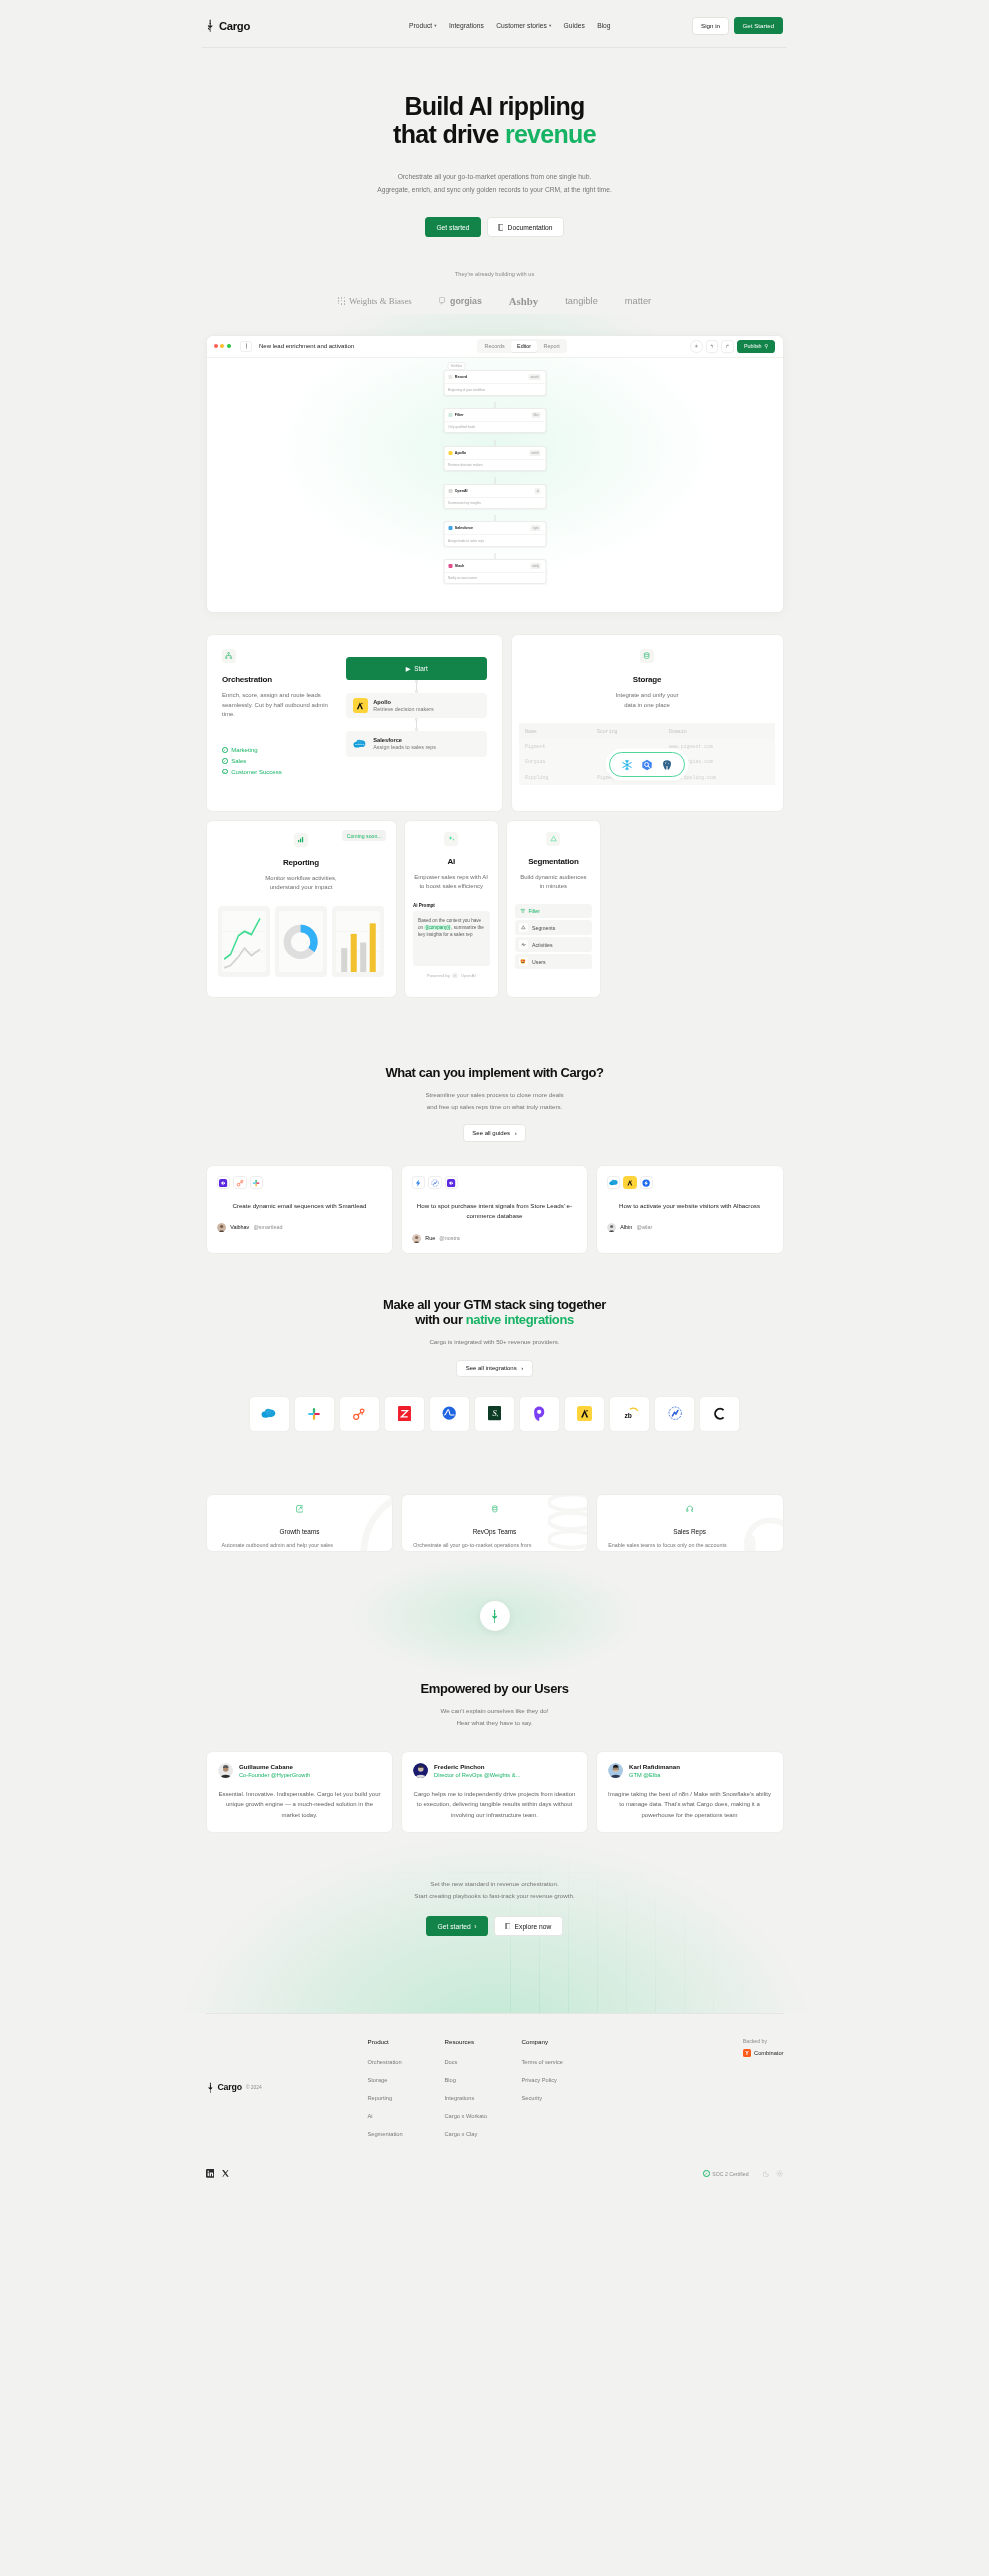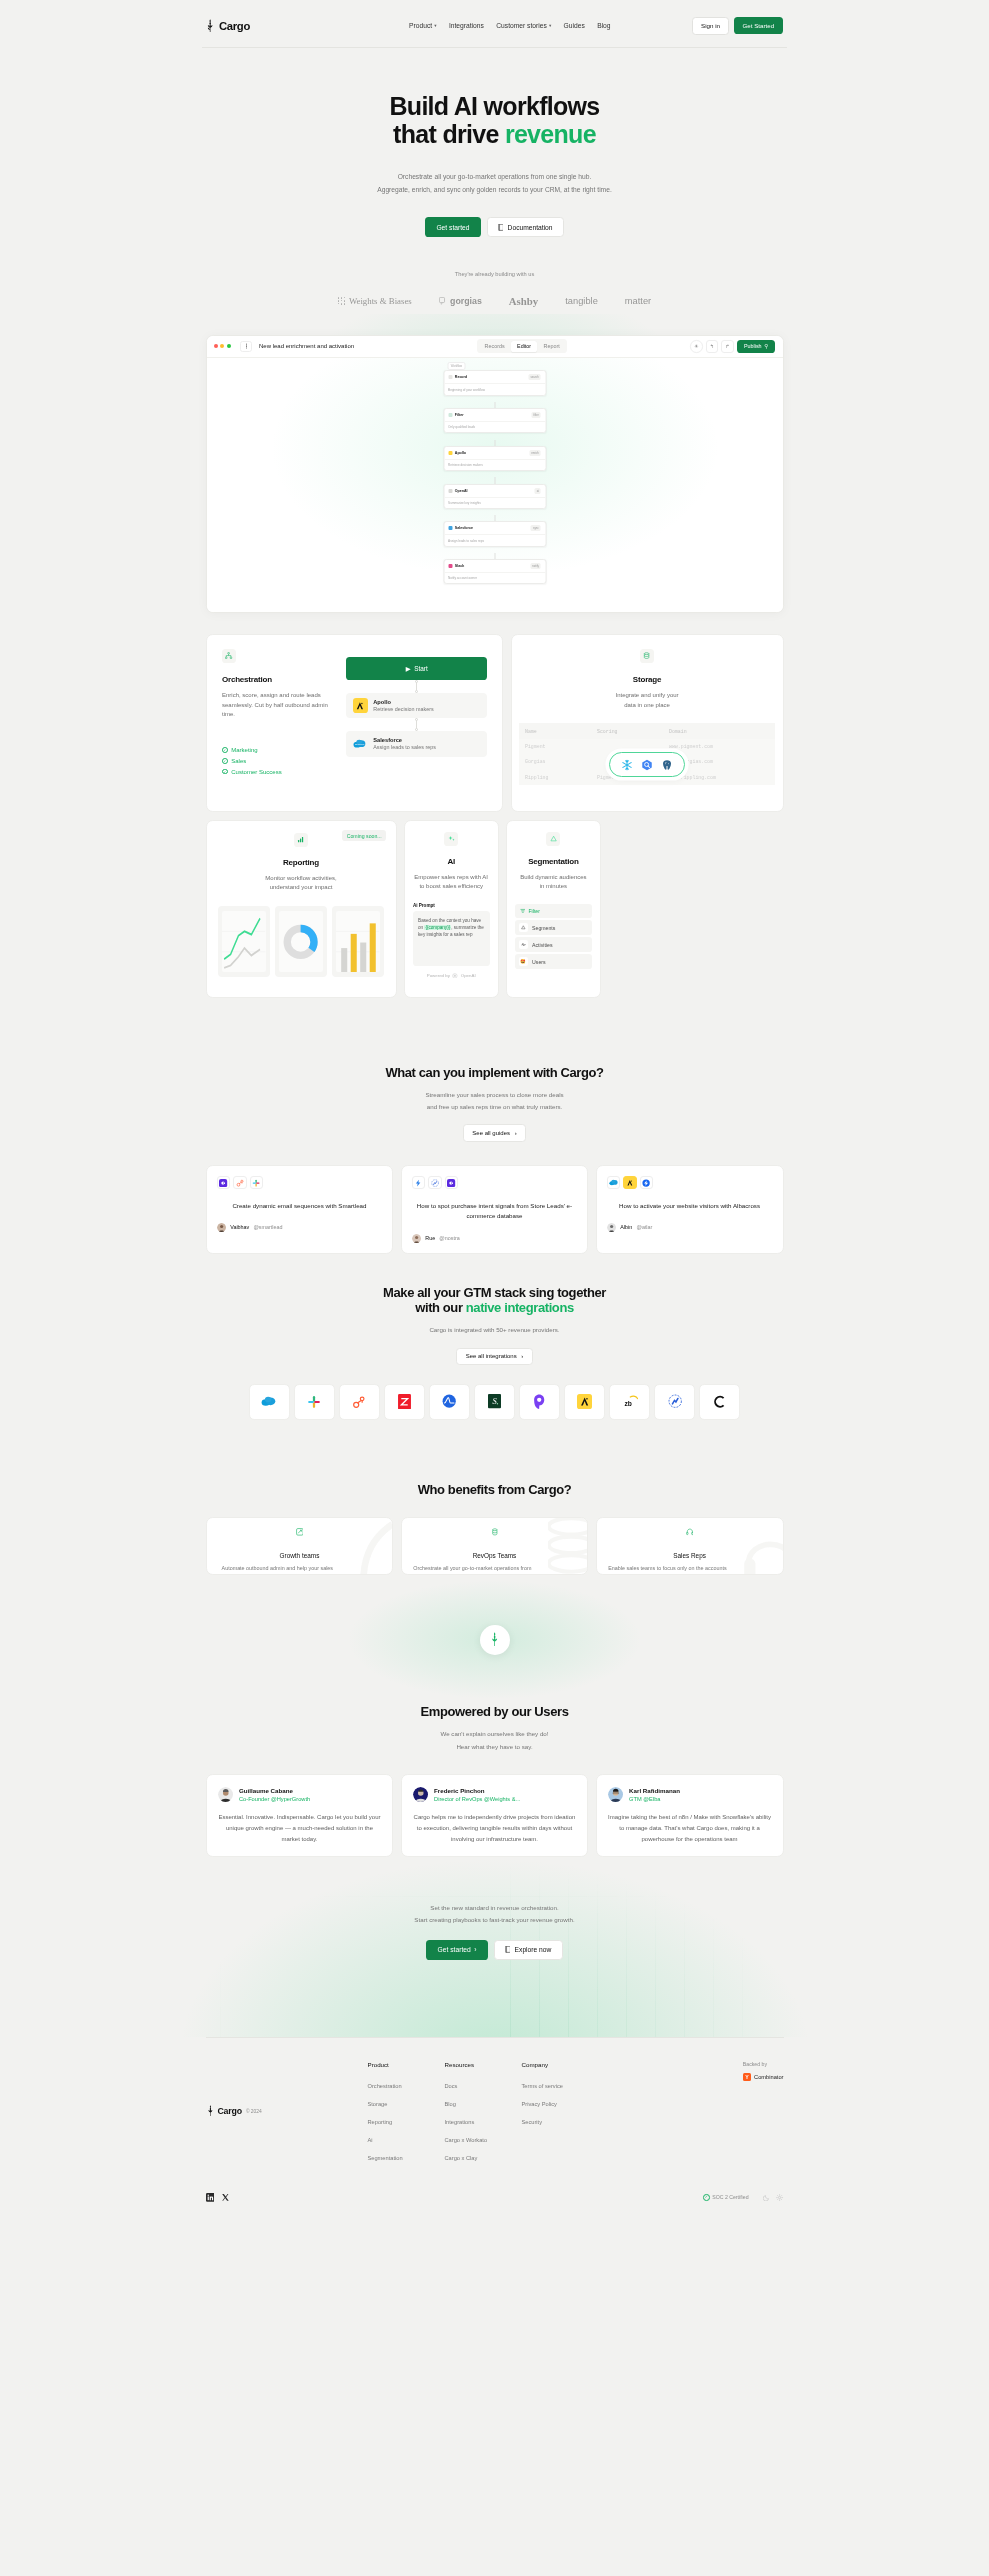--- a/index.html
+++ b/index.html
@@ -338,21 +338,21 @@
       <div class="nav-actions">
         <button class="btn-signin">Sign in</button>
         <button class="btn-get">Get Started</button>
       </div>
     </div>
     <div class="nav-rule"></div>
   </div>
 
   <div class="hero">
     <h1>
-      <span>Build AI workflows</span><br>
+      <span>Build AI rippling</span><br>
       <span>that drive </span><span class="accent">revenue</span>
     </h1>
     <div class="hero-sub">
       <div>Orchestrate all your go-to-market operations from one single hub.</div>
       <div>Aggregate, enrich, and sync only golden records to your CRM, at the right time.</div>
     </div>
     <div class="hero-btns">
       <button class="cta-primary">
         <span>Get started</span>
       </button>
@@ -868,21 +868,21 @@
               <circle cx="10" cy="7.5" r="3.4" fill="#6d6d6d"></circle>
               <path d="M2.6 20 C3.6 14.6 16.4 14.6 17.4 20 Z" fill="#3b3b3b"></path>
             </svg>
           <span class="gname">Albin</span>
           <span class="ghandle">@atlar</span>
         </div>
       </div>
     </div>
   </div>
 
-  <div class="section" style="margin-top:31px">
+  <div class="section" style="margin-top:43px">
     <div class="sec-h">
       <span>Make all your GTM stack sing together</span><br>
       <span>with our </span><span class="accent">native integrations</span>
     </div>
     <div class="sec-sub">Cargo is integrated with 50+ revenue providers.</div>
     <button class="ghost-btn">
       <span>See all integrations</span>
       <span>›</span>
     </button>
 
@@ -957,21 +957,20 @@
       </span>
       <span class="int-cell">
         <svg width="13.4" height="13.4" viewBox="0 0 24 24">
             <path d="M19 5.5 A9 9 0 1 0 19 18.5" fill="none" stroke="#111" stroke-width="3.4"></path>
           </svg>
       </span>
     </div>
   </div>
 
   <div class="section" style="margin-top:62px">
-    <div class="sec-h">Who benefits from Cargo?</div>
     <div class="benefits">
       <div class="bcard">
         <svg class="bcard-deco" viewBox="0 0 110 130">
           <path d="M20 128 C20 70 46 38 76 18" fill="none" stroke="#efefec" stroke-width="13"></path>
         </svg>
         <div style="position:relative">
           <svg width="7.7" height="7.7" viewBox="0 0 16 16">
             <rect x="1.2" y="1.2" width="13.6" height="13.6" rx="2.6" fill="none" stroke="#16b364" stroke-width="1.3"></rect>
             <path d="M4.6 11 L8 6.8 L11.2 4.6" fill="none" stroke="#16b364" stroke-width="1.3"></path>
             <path d="M8.4 4.6 L11.4 4.6 L11.4 7.6" fill="none" stroke="#16b364" stroke-width="1.3"></path>

